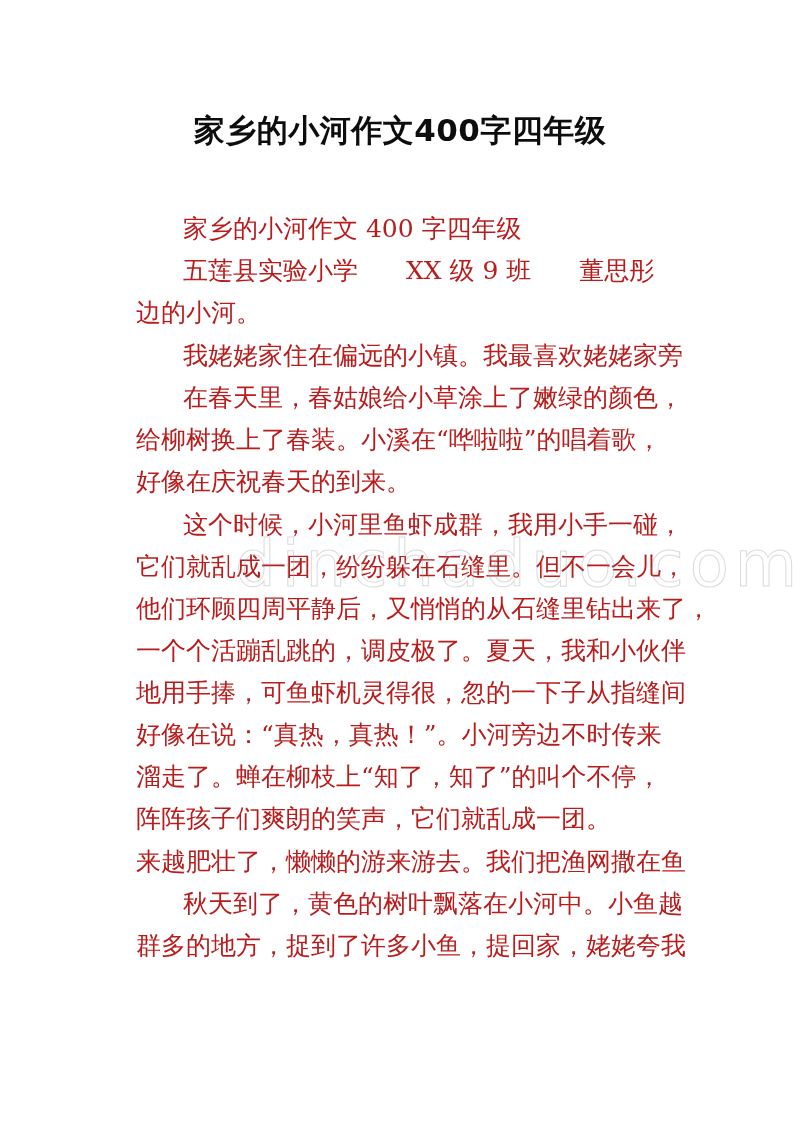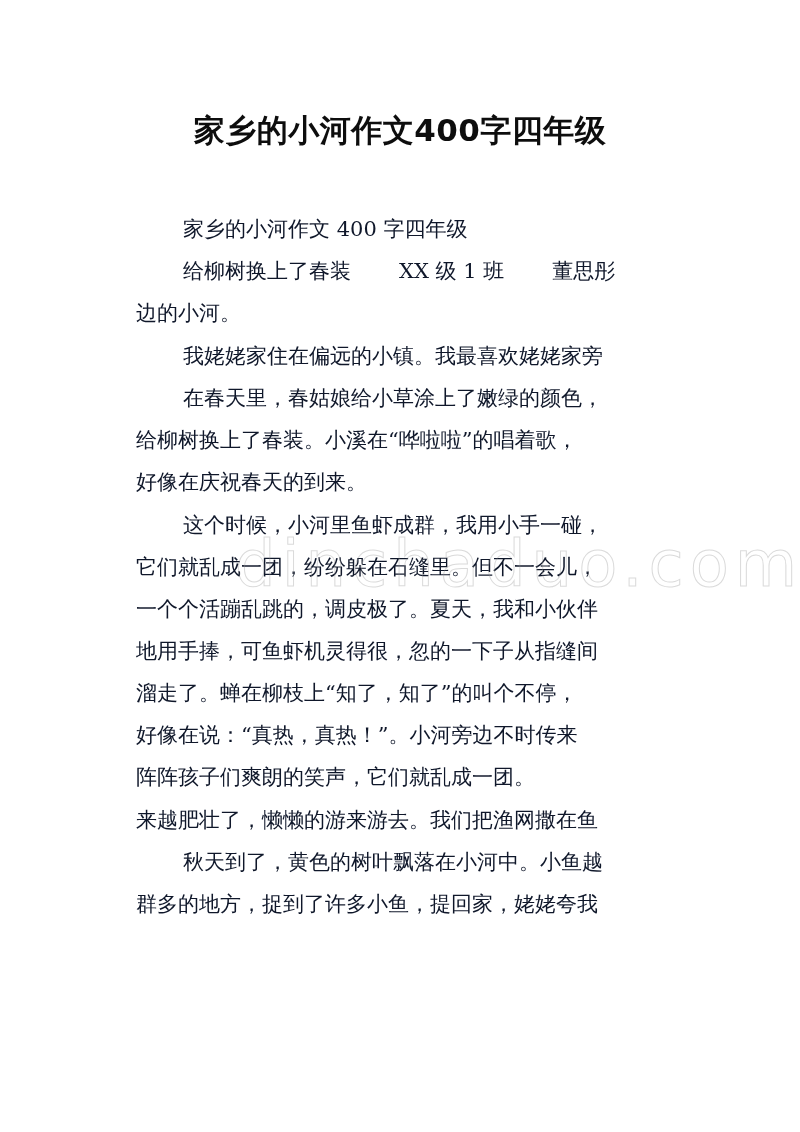--- a/index.html
+++ b/index.html
@@ -33,22 +33,22 @@
       line-height: 40px;
       letter-spacing: 0.5px;
       color: #0d0d0d;
     }
     .body-text {
       position: absolute;
       left: 136px;
       top: 196px;
       width: 532px;
       font-family: "DejaVu Serif", "Liberation Serif", serif;
-      font-size: 21px;
-      color: #0f172a;
+      font-size: 25px;
+      color: #b91c1c;
     }
     .line {
       height: 42px;
       line-height: 42px;
       white-space: nowrap;
     }
     .line.gap-after { margin-bottom: 1px; }
     .indent { padding-left: 47px; }
     .meta-row .meta-gap {
       display: inline-block;
@@ -72,41 +72,42 @@
 
 <div class="page">
 
   <div class="doc-title">家乡的小河作文400字四年级</div>
 
   <div class="body-text">
 
     <div class="line indent">家乡的小河作文 400 字四年级</div>
 
     <div class="line indent meta-row">
-      <span>给柳树换上了春装</span><span class="meta-gap"></span><span>XX 级 1 班</span><span class="meta-gap"></span><span>董思彤</span>
+      <span>五莲县实验小学</span><span class="meta-gap"></span><span>XX 级 9 班</span><span class="meta-gap"></span><span>董思彤</span>
     </div>
 
     <div>
       <div class="line gap-after">边的小河。</div>
       <div class="line indent">我姥姥家住在偏远的小镇。我最喜欢姥姥家旁</div>
     </div>
 
     <div>
       <div class="line indent">在春天里，春姑娘给小草涂上了嫩绿的颜色，</div>
       <div class="line">给柳树换上了春装。小溪在“哗啦啦”的唱着歌，</div>
       <div class="line gap-after">好像在庆祝春天的到来。</div>
     </div>
 
     <div>
       <div class="line indent">这个时候，小河里鱼虾成群，我用小手一碰，</div>
       <div class="line">它们就乱成一团，纷纷躲在石缝里。但不一会儿，</div>
+      <div class="line">他们环顾四周平静后，又悄悄的从石缝里钻出来了，</div>
       <div class="line">一个个活蹦乱跳的，调皮极了。夏天，我和小伙伴</div>
       <div class="line">地用手捧，可鱼虾机灵得很，忽的一下子从指缝间</div>
+      <div class="line">好像在说：“真热，真热！”。小河旁边不时传来</div>
       <div class="line">溜走了。蝉在柳枝上“知了，知了”的叫个不停，</div>
-      <div class="line">好像在说：“真热，真热！”。小河旁边不时传来</div>
       <div class="line gap-after">阵阵孩子们爽朗的笑声，它们就乱成一团。</div>
     </div>
 
     <div>
       <div class="line">来越肥壮了，懒懒的游来游去。我们把渔网撒在鱼</div>
       <div class="line indent">秋天到了，黄色的树叶飘落在小河中。小鱼越</div>
       <div class="line">群多的地方，捉到了许多小鱼，提回家，姥姥夸我</div>
     </div>
 
   </div>

